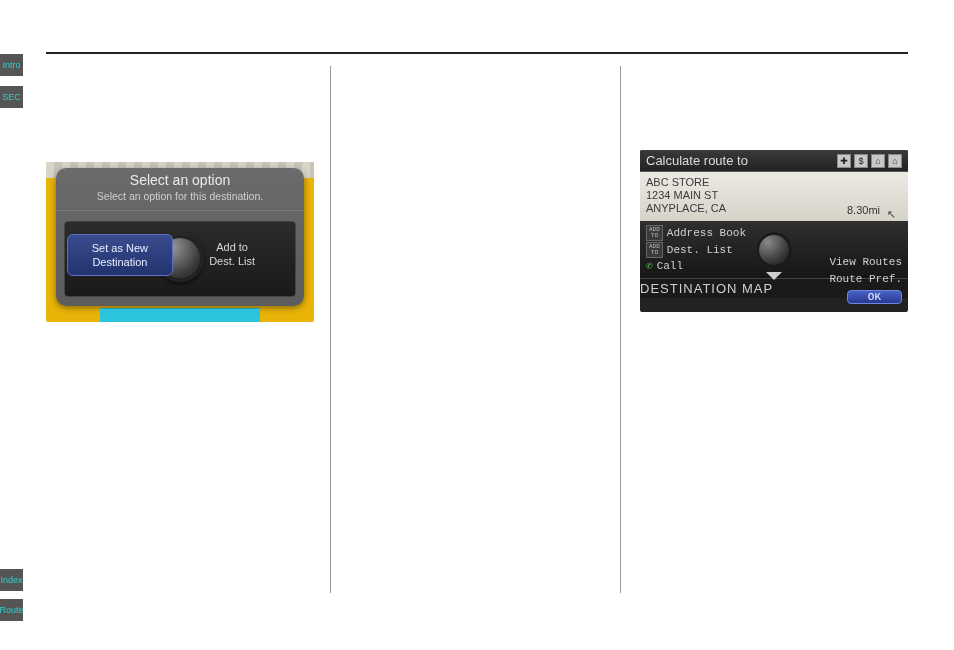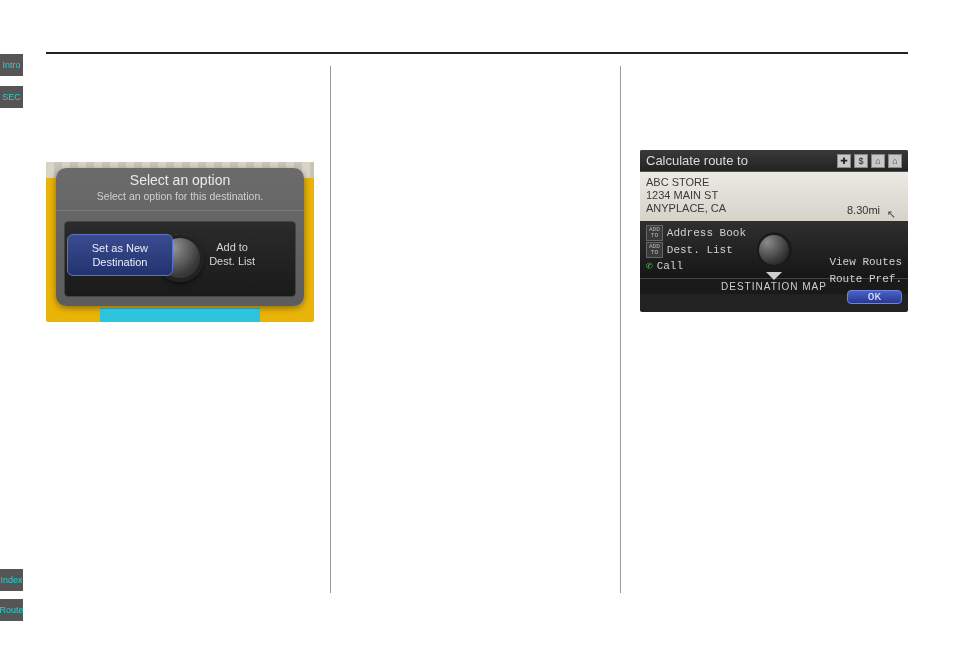--- a/index.html
+++ b/index.html
@@ -50,21 +50,21 @@
   .shot2 .menu { position: relative; background: linear-gradient(#2f2f2f,#161616); padding: 4px 6px 2px; }
   .shot2 .menu .knob { position: absolute; left: 50%; top: 50%; width: 36px; height: 36px; transform: translate(-50%,-50%); border-radius: 50%; background: radial-gradient(circle at 32% 28%, #8a8a8a, #333 60%, #111); box-shadow: 0 0 0 3px #1a1a1a inset; }
   .shot2 .menu .down-arrow { position: absolute; left: 50%; bottom: -2px; transform: translateX(-50%); width: 0; height: 0; border-left: 8px solid transparent; border-right: 8px solid transparent; border-top: 8px solid #cfcfcf; }
   .shot2 .menu .row { display: flex; justify-content: space-between; align-items: flex-start; font-size: 11px; color: #d0d0d0; height: 17px; font-family: Liberation Mono, monospace; }
   .shot2 .menu .row .left { display: flex; align-items: center; gap: 4px; width: 45%; }
   .shot2 .menu .row .right { width: 45%; text-align: right; margin-top: 31px; }
   .shot2 .menu .badge { background: #3a3a3a; border: 1px solid #666; color: #bbb; font-size: 6px; line-height: 6px; padding: 1px 2px; text-align: center; }
   .shot2 .menu .badge .top { display:block; }
   .shot2 .menu .call-ic { color: #5bce5b; font-size: 11px; }
   .shot2 .menu .ok { display: inline-block; background: linear-gradient(#4a62c8,#27388f); color: #eef2ff; padding: 0px 20px; border-radius: 4px; border: 1px solid #6f86e0; font-size: 11px; }
-  .shot2 .footer { background: #1a1a1a; text-align: center; font-size: 10px; letter-spacing: 1px; color: #cfcfcf; padding: 2px 0; border-top: 1px solid #444; }
+  .shot2 .footer { background: #1a1a1a; font-size: 13px; letter-spacing: 1px; color: #cfcfcf; padding: 2px 0; border-top: 1px solid #444; }
 </style>
 </head>
 <body>
 
 <div class="side-tab intro">Intro</div>
 <div class="side-tab sec">SEC</div>
 <div class="side-tab index">Index</div>
 <div class="side-tab home">Route</div>
 
 <div class="top-rule"></div>

